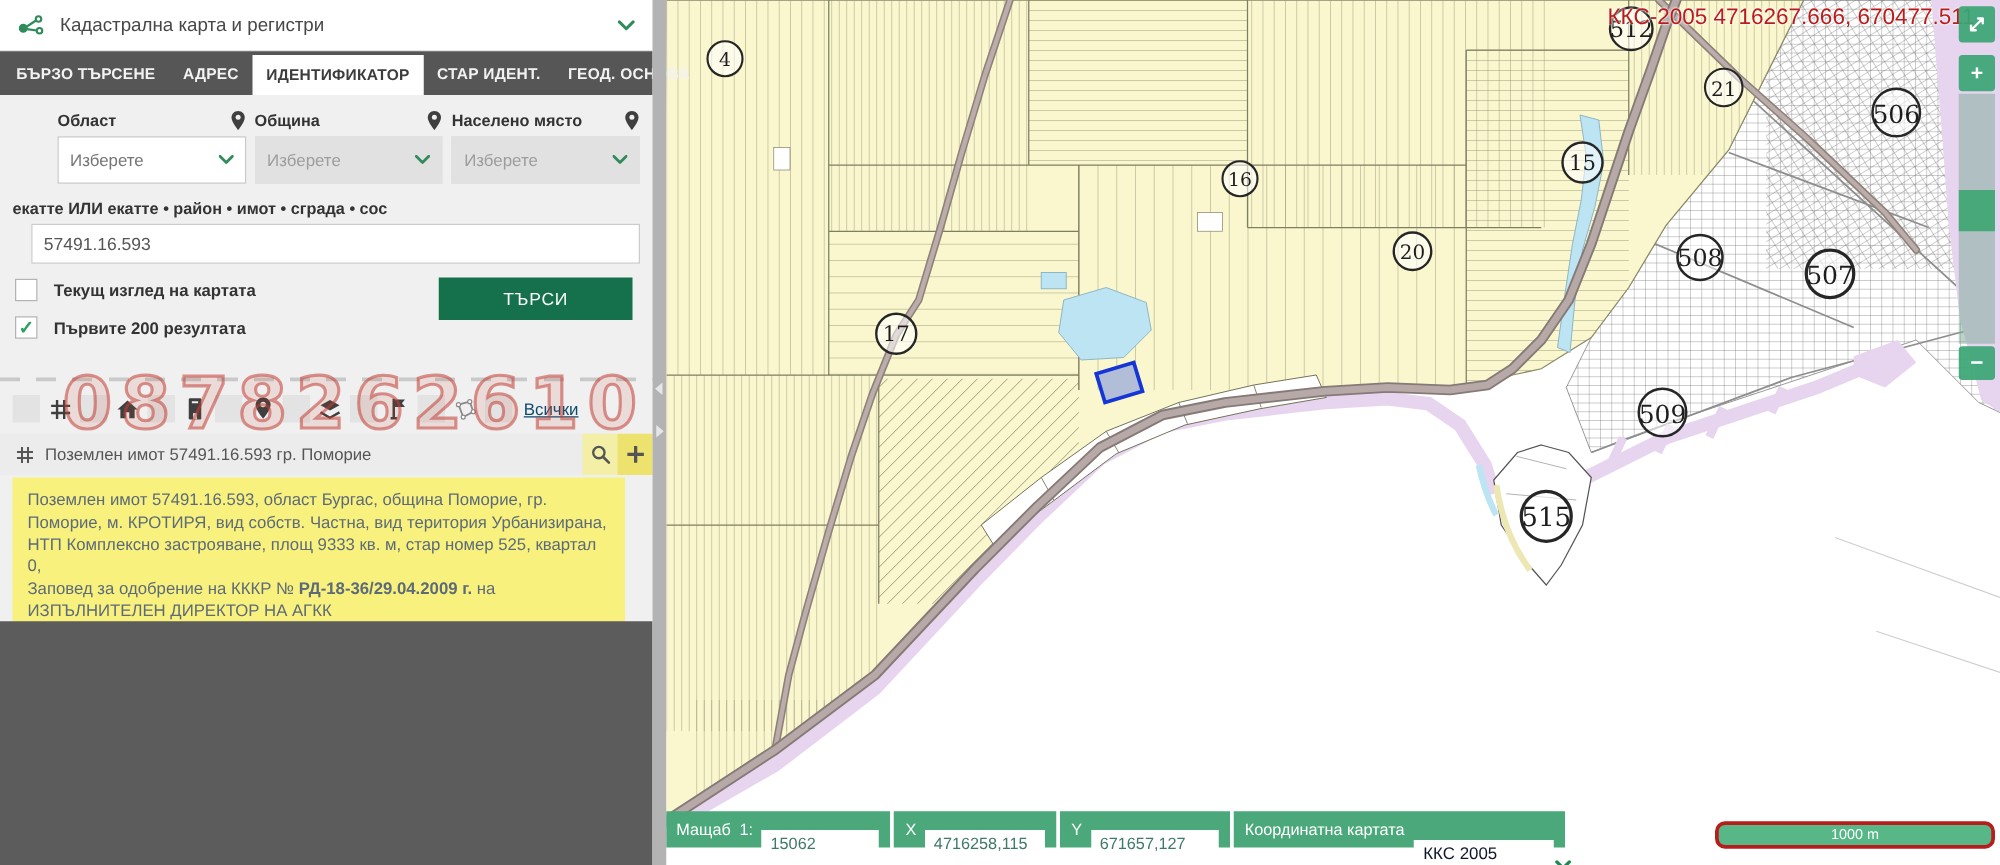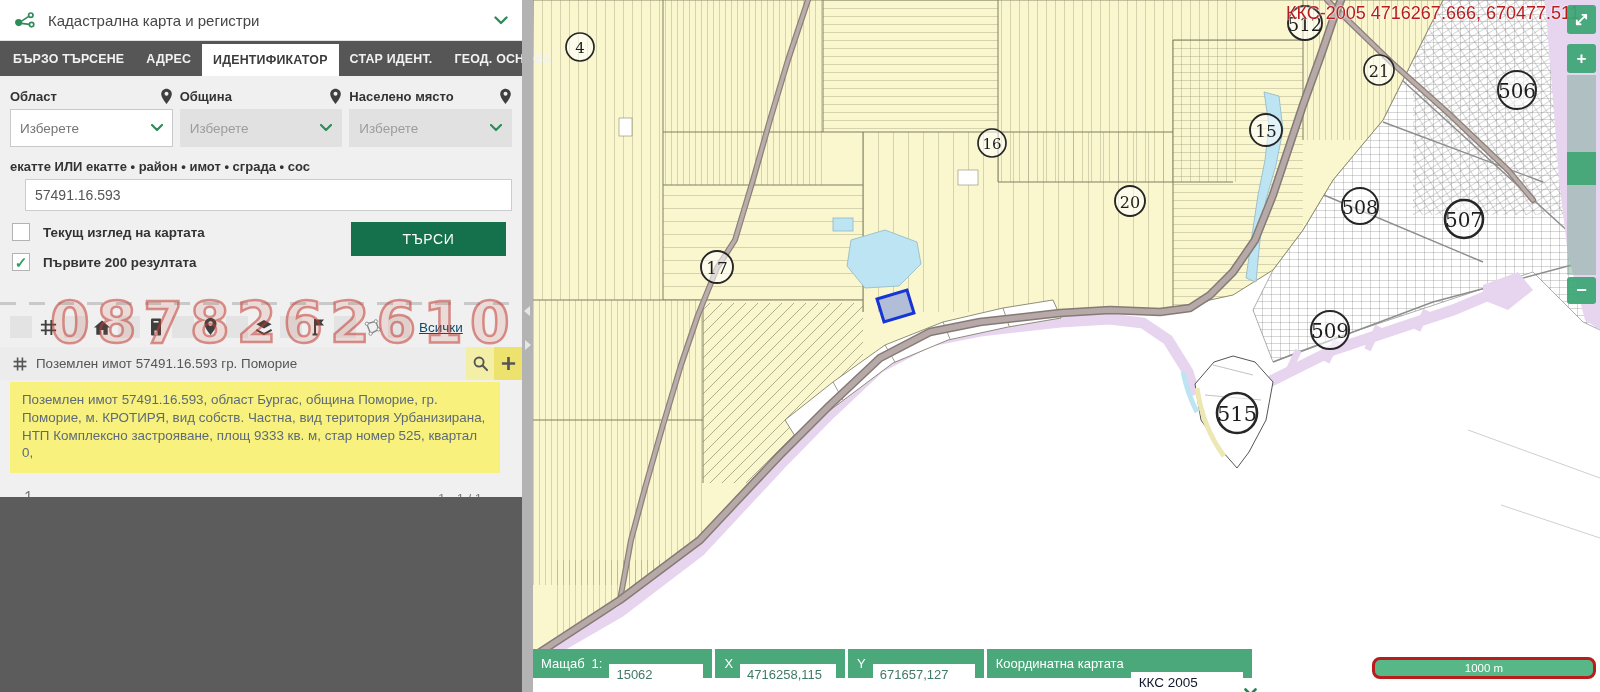--- a/index.html
+++ b/index.html
@@ -6,21 +6,21 @@
   .app{position:relative;width:1600px;height:692px;background:#fff;overflow:hidden;
        font-family:"Liberation Sans",sans-serif;-webkit-font-smoothing:antialiased;}
   
   .sidebar{position:absolute;left:0;top:0;width:522px;height:692px;background:#f0f0f0;z-index:20;}
   .app-header{height:40px;background:#fff;display:flex;align-items:center;padding:0 14px;border-bottom:1px solid #e2e2e2;}
   .app-header .title{flex:1;font-size:15px;color:#474747;margin-left:12px;}
   .tabbar{height:35px;background:#565656;display:flex;align-items:stretch;padding-left:2px;}
   .tab{color:#f2f2f2;font-size:12.4px;font-weight:bold;padding:0 11px;display:flex;align-items:center;letter-spacing:.2px;cursor:pointer;white-space:nowrap;}
   .tab.active{background:#fff;color:#3c3c3c;margin-top:3px;}
   .panel{position:relative;}
-  .fields{display:flex;gap:7px;padding:7px 10px 0 10px;}
+  .fields{display:flex;gap:7px;padding:7px 10px 0 10px;margin-left:36px;}
   .field{flex:1;min-width:0;}
   .field-label-row{display:flex;justify-content:space-between;align-items:center;height:26px;font-weight:bold;font-size:13px;color:#333;}
   .select{height:36px;background:#fff;border:1px solid #c9c9c9;display:flex;align-items:center;justify-content:space-between;padding:0 9px;font-size:13.5px;color:#757575;cursor:pointer;}
   .select.disabled{background:#e1e1e1;border-color:#e1e1e1;color:#9d9d9d;}
   .ekatte-label{font-weight:bold;font-size:13px;color:#333;margin:12px 10px 0 10px;}
   .ekatte-wrap{margin:5px 10px 0 25px;}
   .ekatte-wrap input{width:100%;box-sizing:border-box;height:32px;border:1px solid #ccc;padding:0 9px;font-size:14px;color:#555;outline:none;background:#fff;}
   .check-area{position:relative;margin-top:8px;height:70px;}
   .check-row{display:flex;align-items:center;gap:13px;margin:0 0 0 12px;height:26px;}
   .check-row + .check-row{margin-top:4px;}
@@ -258,20 +258,23 @@
           <svg width="17" height="17" viewBox="0 0 18 18">
               <path d="M9 2v14M2 9h14" stroke="#555" stroke-width="2.8"></path>
             </svg>
         </span>
       </div>
 
       <div class="result-box">
         <div>
           <span>Поземлен имот 57491.16.593, област Бургас, община Поморие, гр. Поморие, м. КРОТИРЯ, вид собств. Частна, вид територия Урбанизирана, НТП Комплексно застрояване, площ 9333 кв. м, стар номер 525, квартал 0,</span>
         </div>
+        <div>
+          <span>Заповед за одобрение на КККР № </span><b>РД-18-36/29.04.2009 г.</b><span> на ИЗПЪЛНИТЕЛЕН ДИРЕКТОР НА АГКК</span>
+        </div>
       </div>
 
       <div class="pagination">
         <span class="page-num">1</span>
         <span class="range">1 - 1 / 1</span>
       </div>
 
     </div>
 
     <div class="sidebar-bottom"></div>

